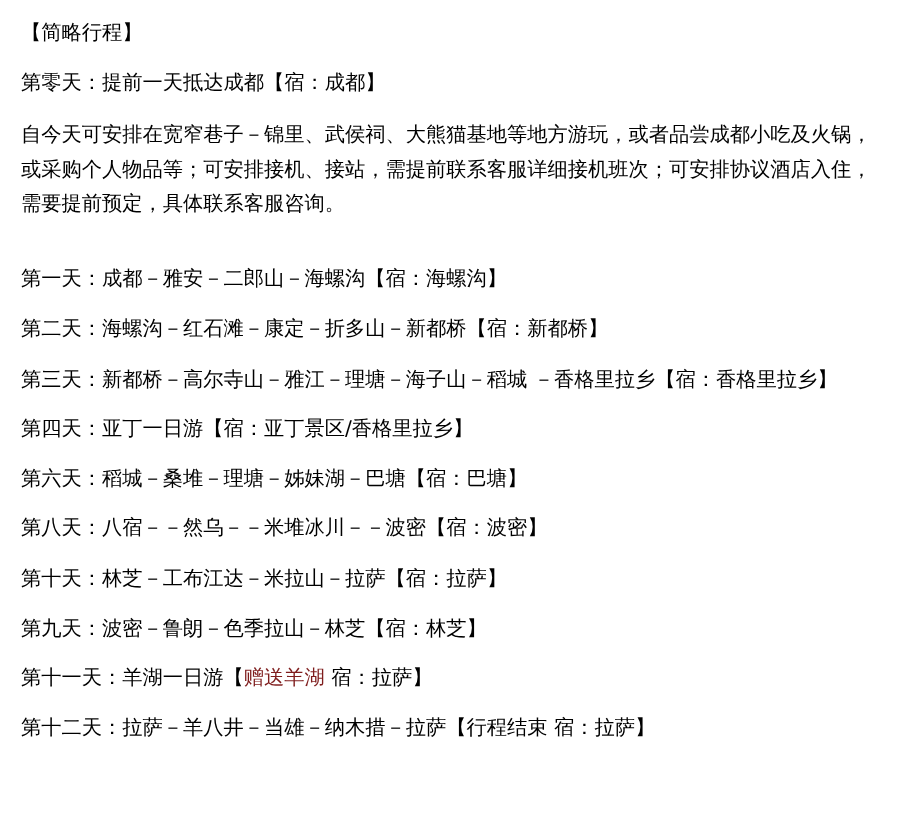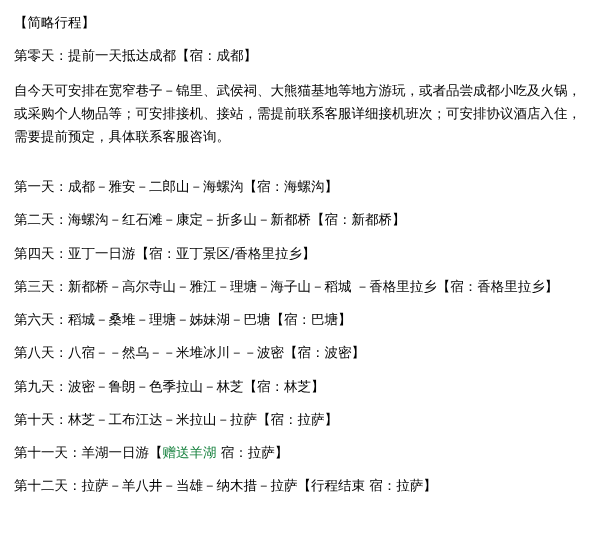--- a/index.html
+++ b/index.html
@@ -29,36 +29,36 @@
     margin-bottom: 3px;
   }
   .para {
     font-size: 13.5px;
     line-height: 1.72;
     margin-bottom: 28px;
     white-space: pre-wrap;
     word-break: break-all;
   }
   .highlight {
-    color: #15803d;
+    color: #7f1d1d;
   }
 </style>
 </head>
 <body>
 
 <div class="doc">
 
   <div id="content">
       <div class="line">【简略行程】</div>
       <div class="line">第零天：提前一天抵达成都【宿：成都】</div>
       <div class="para">自今天可安排在宽窄巷子－锦里、武侯祠、大熊猫基地等地方游玩，或者品尝成都小吃及火锅，或采购个人物品等；可安排接机、接站，需提前联系客服详细接机班次；可安排协议酒店入住，需要提前预定，具体联系客服咨询。</div>
       <div class="line">第一天：成都－雅安－二郎山－海螺沟【宿：海螺沟】</div>
       <div class="line">第二天：海螺沟－红石滩－康定－折多山－新都桥【宿：新都桥】</div>
+      <div class="line">第三天：新都桥－高尔寺山－雅江－理塘－海子山－稻城 －香格里拉乡【宿：香格里拉乡】</div>
       <div class="line">第四天：亚丁一日游【宿：亚丁景区/香格里拉乡】</div>
-      <div class="line">第三天：新都桥－高尔寺山－雅江－理塘－海子山－稻城 －香格里拉乡【宿：香格里拉乡】</div>
       <div class="line">第六天：稻城－桑堆－理塘－姊妹湖－巴塘【宿：巴塘】</div>
       <div class="line">第八天：八宿－－然乌－－米堆冰川－－波密【宿：波密】</div>
+      <div class="line">第十天：林芝－工布江达－米拉山－拉萨【宿：拉萨】</div>
       <div class="line">第九天：波密－鲁朗－色季拉山－林芝【宿：林芝】</div>
-      <div class="line">第十天：林芝－工布江达－米拉山－拉萨【宿：拉萨】</div>
       <div class="line"><span>第十一天：羊湖一日游【</span><span class="highlight">赠送羊湖</span><span> 宿：拉萨】</span></div>
       <div class="line">第十二天：拉萨－羊八井－当雄－纳木措－拉萨【行程结束 宿：拉萨】</div>
     </div>
 </div>
 
 </body></html>

